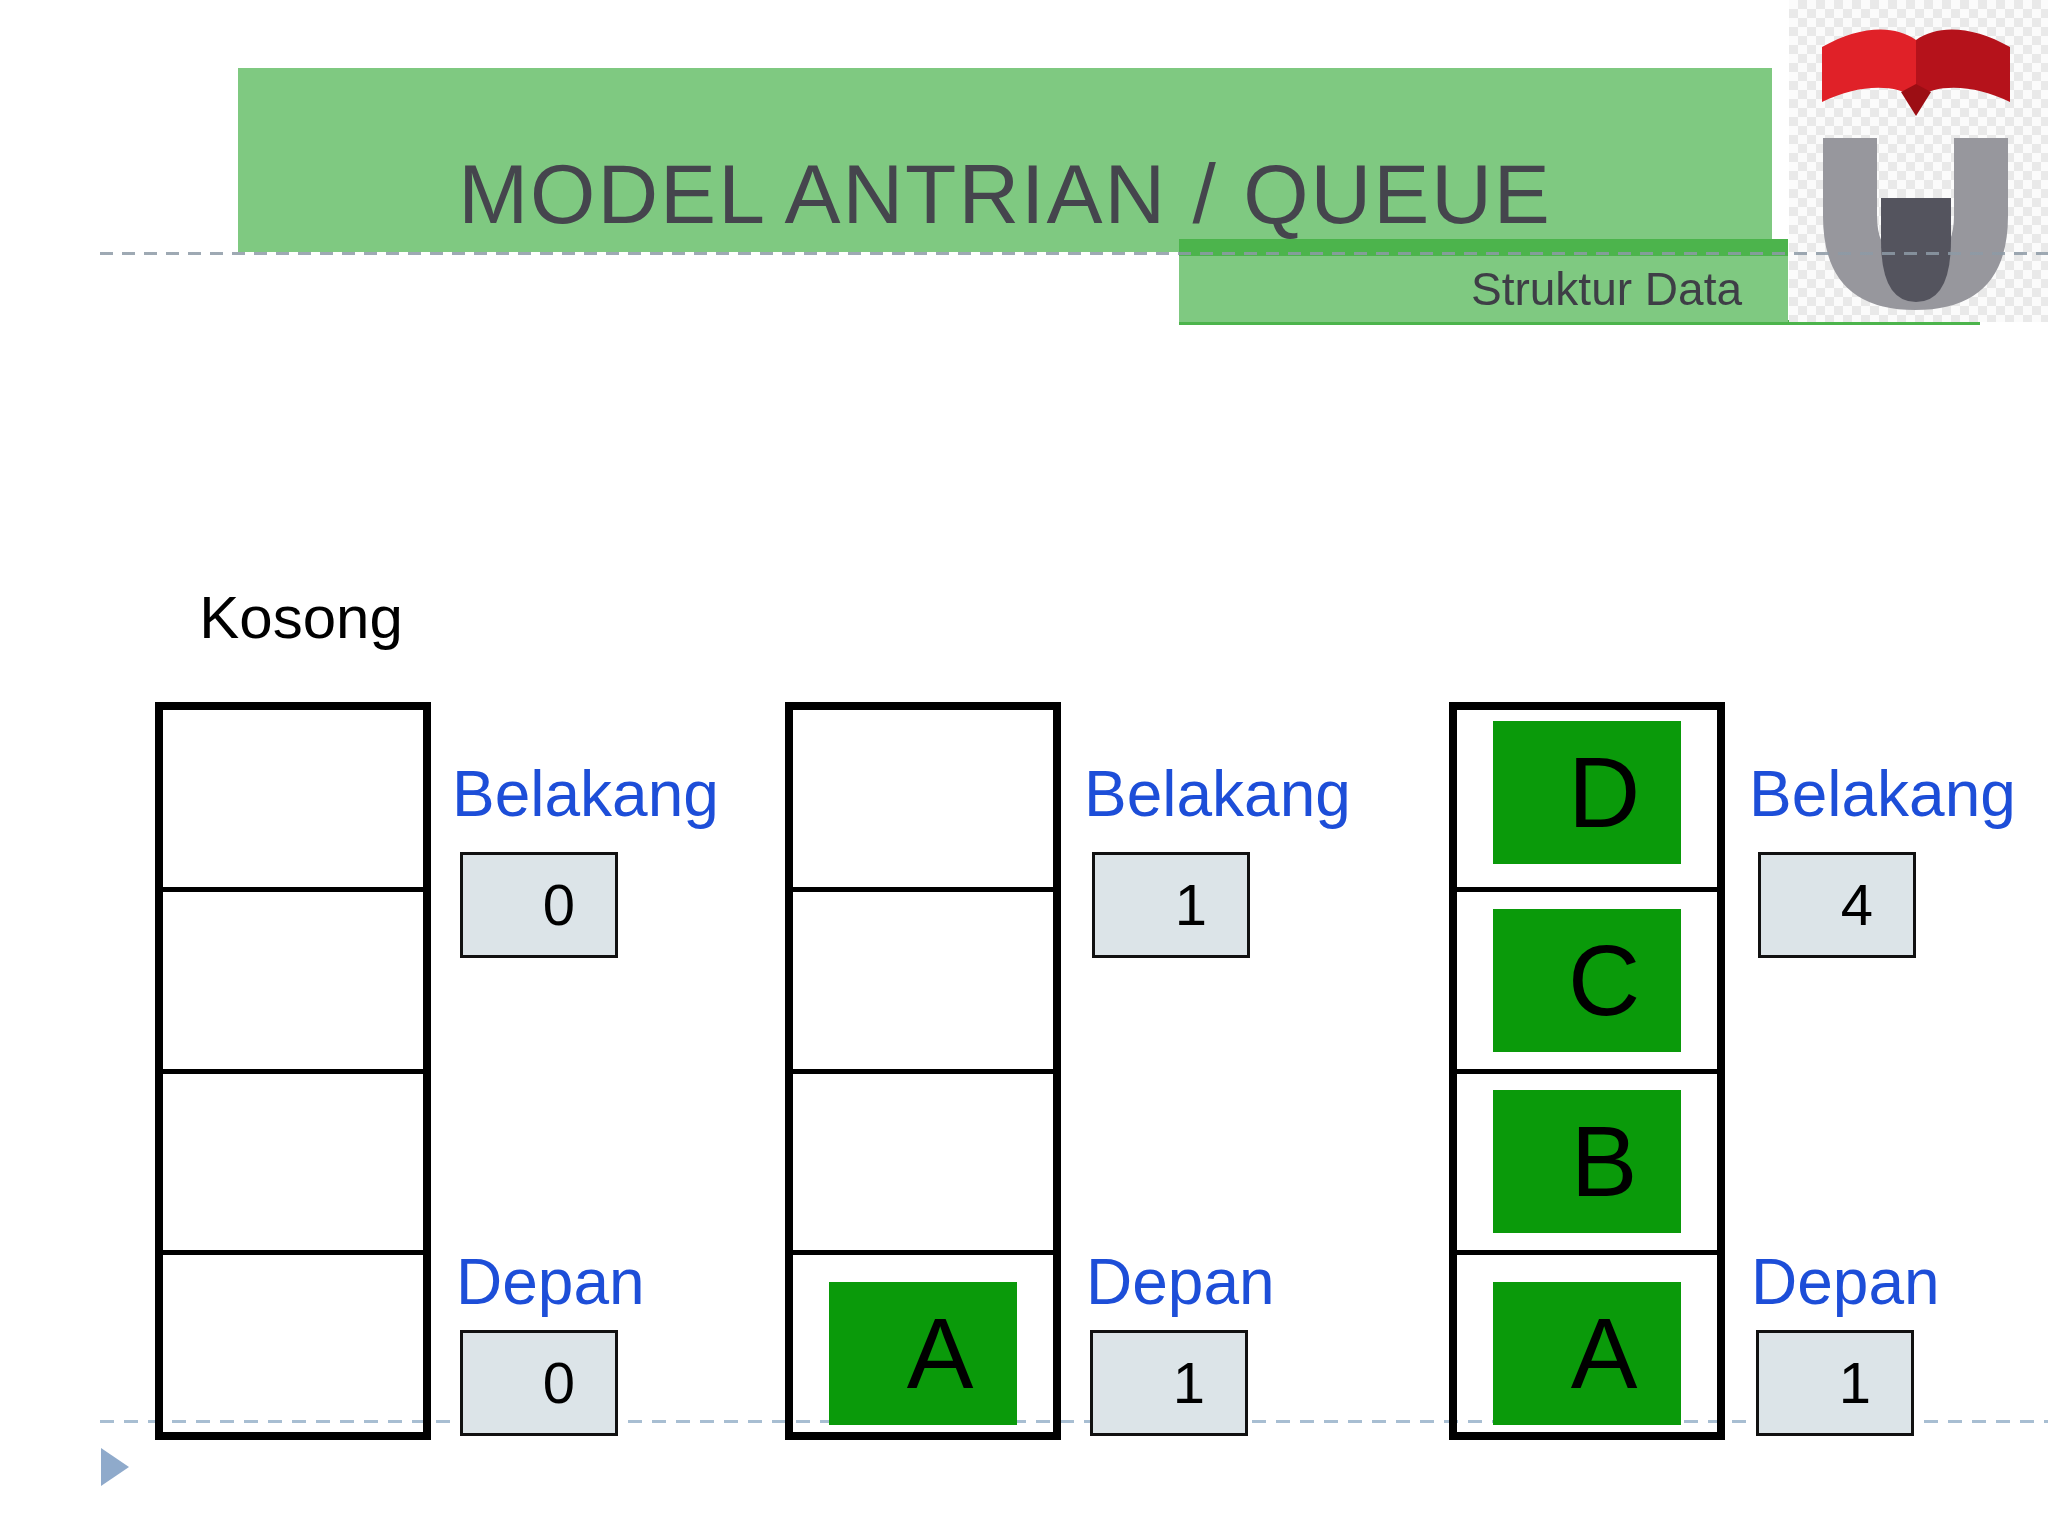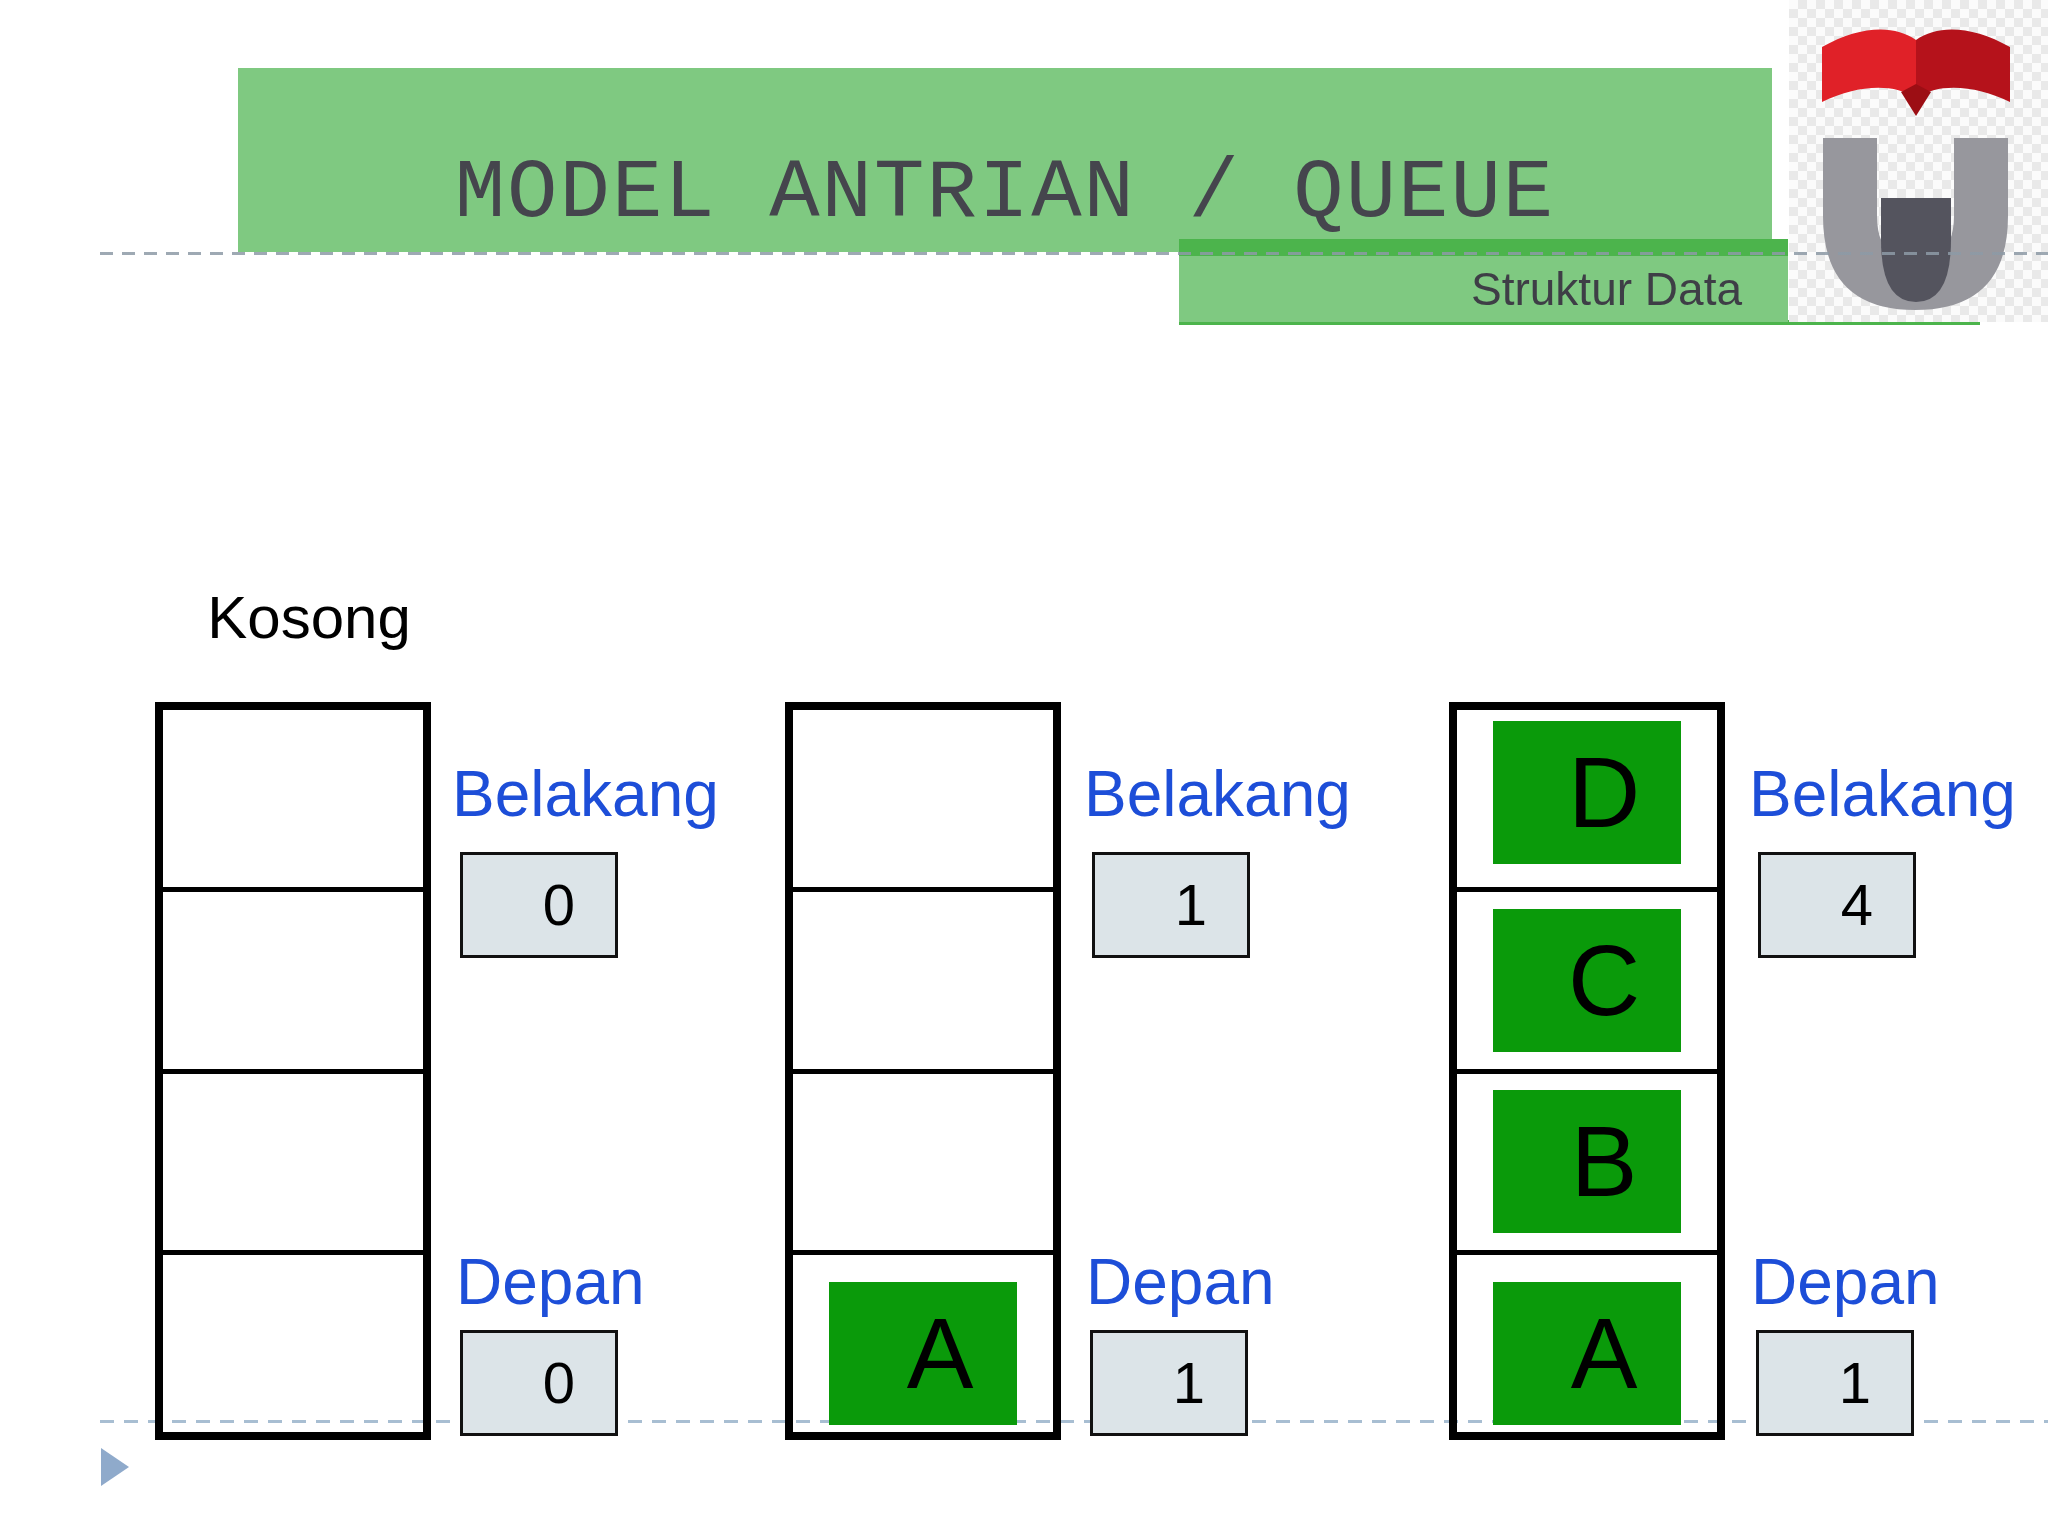--- a/index.html
+++ b/index.html
@@ -7,21 +7,21 @@
     position:relative;width:2048px;height:1536px;background:#ffffff;
     overflow:hidden;font-family:"Liberation Sans",sans-serif;
   }
   
   .main-bar{
     position:absolute;left:238px;top:68px;width:1534px;height:184px;
     background:#7fc981;z-index:1;
     display:flex;justify-content:center;align-items:flex-end;
   }
   .main-title{
-    font-family:Liberation Mono, monospace;font-size:84px;line-height:1;
+    font-family:Liberation Sans, sans-serif;font-size:84px;line-height:1;
     color:#45454d;letter-spacing:2px;padding-bottom:16px;white-space:pre;
   }
   .sub-bar{position:absolute;left:1179px;top:239px;width:609px;height:83px;z-index:2;}
   .sub-bar-strip{height:17px;background:#4cb44c;}
   .sub-bar-body{
     height:66px;background:#7fc981;
     display:flex;align-items:center;justify-content:flex-end;
     font-size:46px;color:#3e3e46;padding-right:46px;
   }
   .sub-underline{position:absolute;left:1179px;top:320px;width:801px;height:5px;background:#4cb44c;z-index:1;}
@@ -105,21 +105,21 @@
     <svg width="259" height="322" viewBox="0 0 259 322">
       <path d="M34,138 L88,138 L88,216 Q88,260 126,260 Q165,260 165,216 L165,138 L219,138 L219,216 Q219,310 126,310 Q34,310 34,216 Z" fill="#97979d"></path>
       <path d="M92,198 L162,198 L162,240 Q162,302 127,302 Q92,302 92,240 Z" fill="#54545e"></path>
     </svg>
   </div>
 
   <svg class="footer-arrow" width="30" height="40" viewBox="0 0 30 40">
     <polygon points="1,1 1,39 29,20" fill="#8faacb"></polygon>
   </svg>
 
-  <div class="col-title" style="left:19px">Kosong</div>
+  <div class="col-title" style="left:11px">Kosong</div>
   <div class="qbox" style="left:155px">
     <div class="qcell"></div>
     <div class="qcell"></div>
     <div class="qcell"></div>
     <div class="qcell"></div>
   </div>
   <div class="ptr-label lbl-back" style="left:452px">Belakang</div>
   <div class="val-box  box-back" style="left:460px">0</div>
   <div class="ptr-label lbl-front" style="left:456px">Depan</div>
   <div class="val-box  box-front" style="left:460px">0</div>

